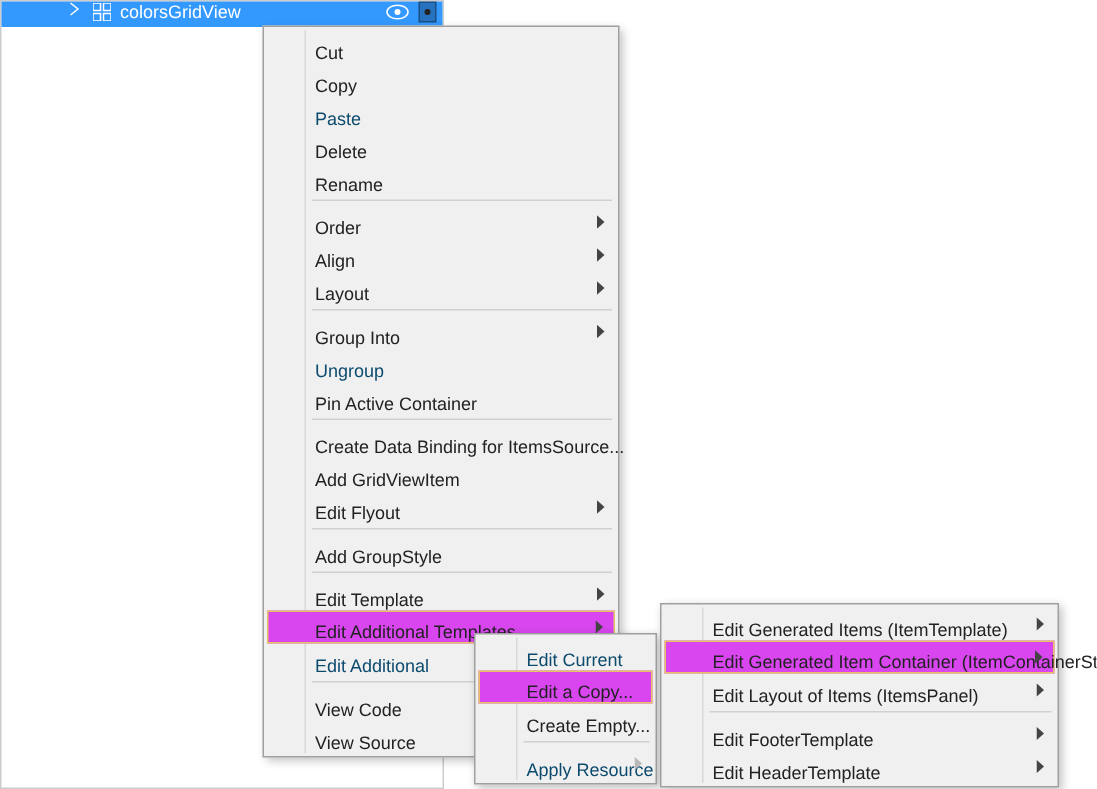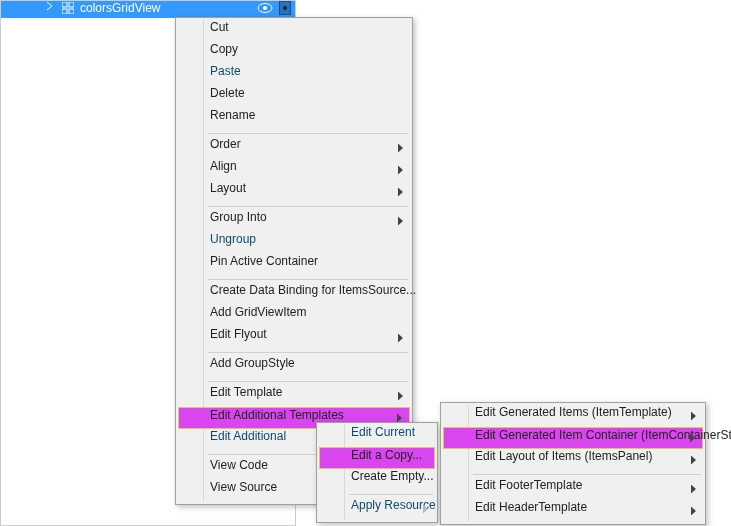--- a/index.html
+++ b/index.html
@@ -75,21 +75,21 @@
   }
   .menu .gutter {
     position: absolute;
     left: 2px; top: 2px; bottom: 2px;
     width: 26px;
     border-right: 1px solid #d8d8d8;
     background: #f0f0f0;
   }
   .menu-item {
     display: flex;
-    align-items: flex-start;
+    align-items: flex-end;
     height: 22px;
     padding-left: 32px;
     padding-right: 18px;
     position: relative;
     white-space: nowrap;
     cursor: default;
   }
   .menu-item.disabled { color: #0c4a6e; }
   .menu-item.highlight { background: #d946ef; border:1px solid #e5c365; height:22px; padding-left:31px; padding-right:17px;}
   .menu-sep {

